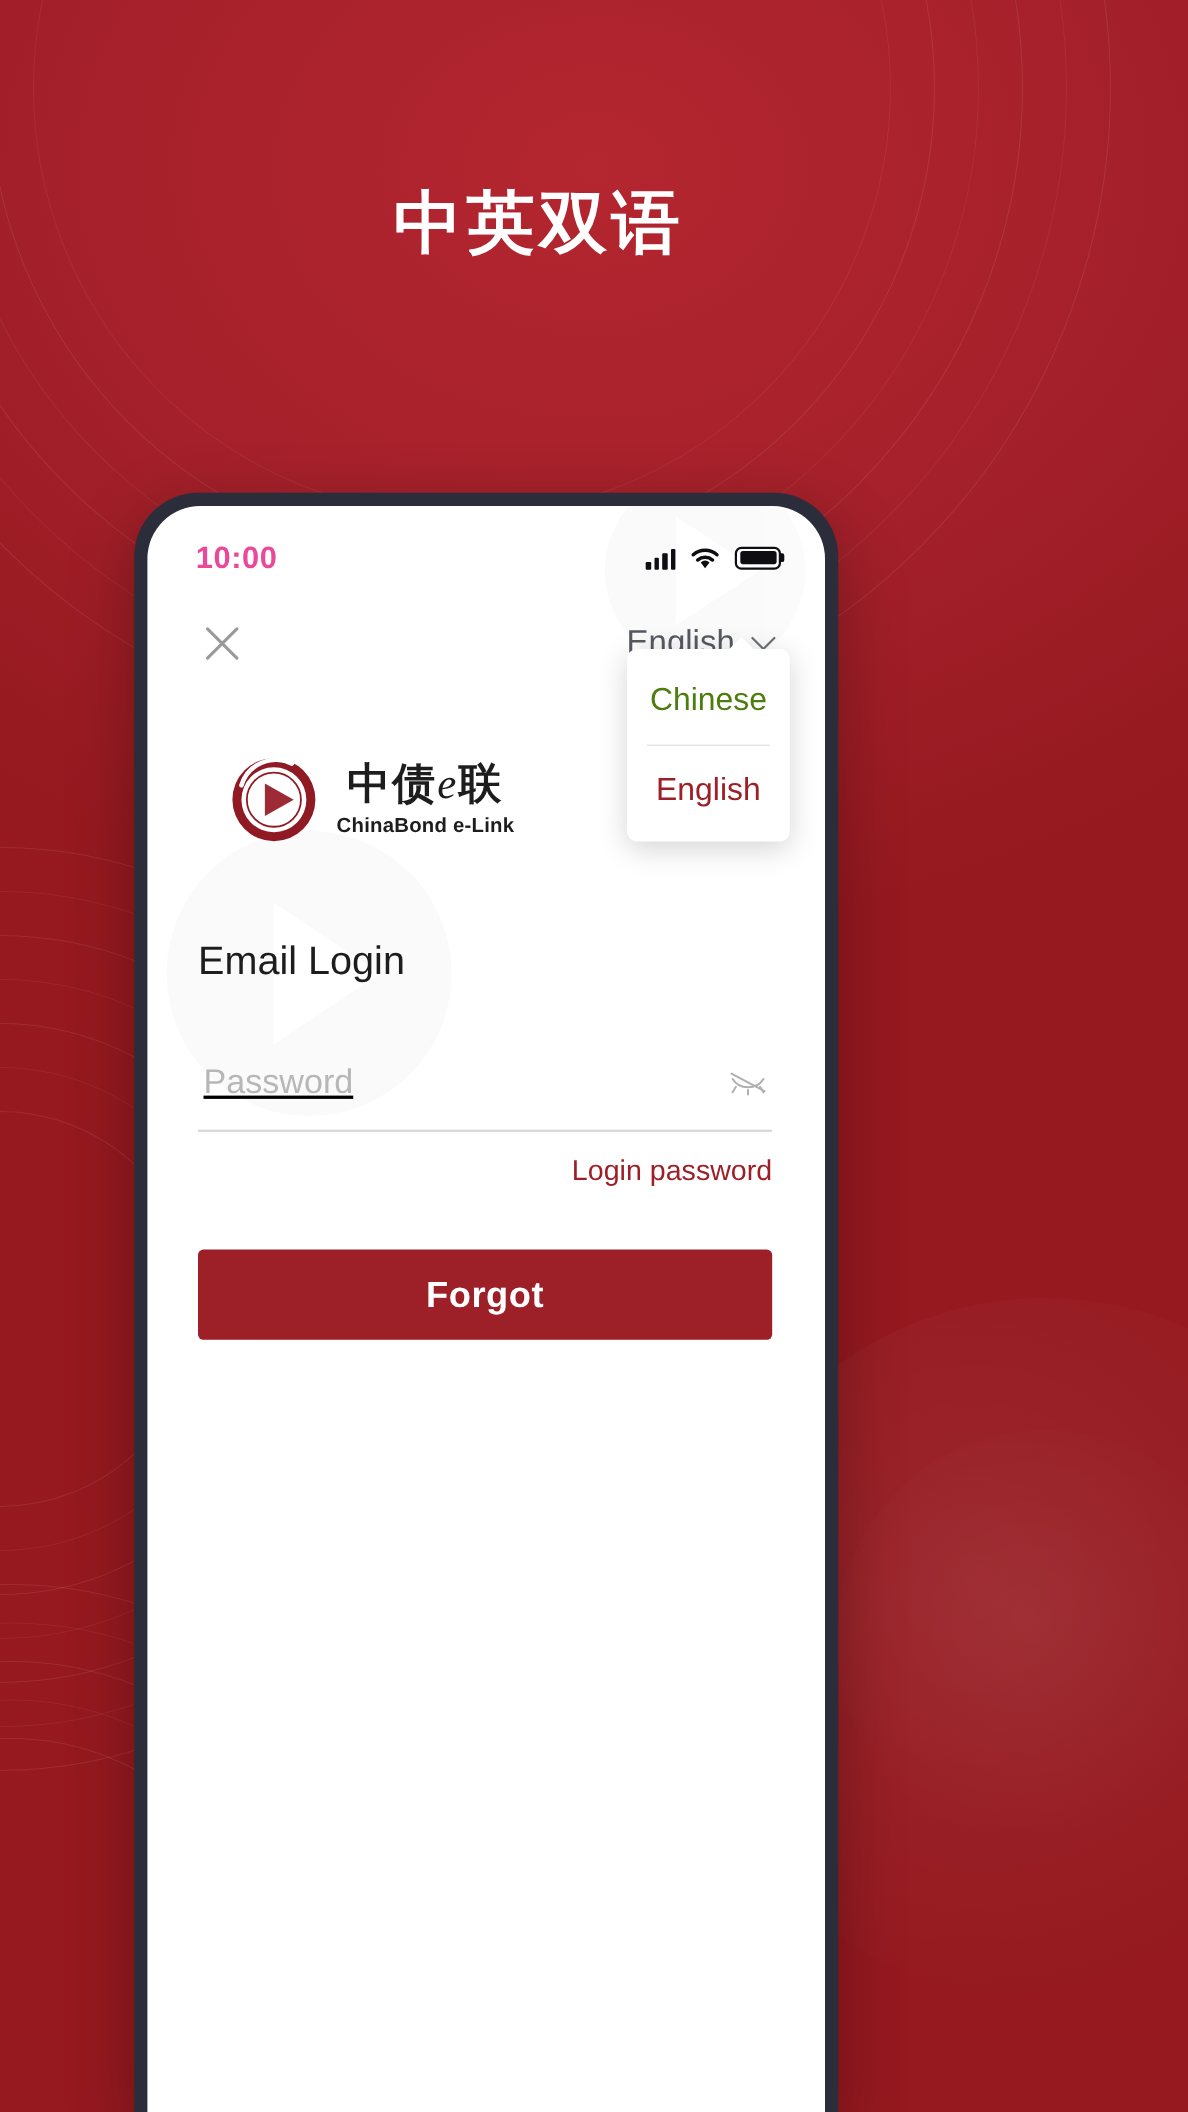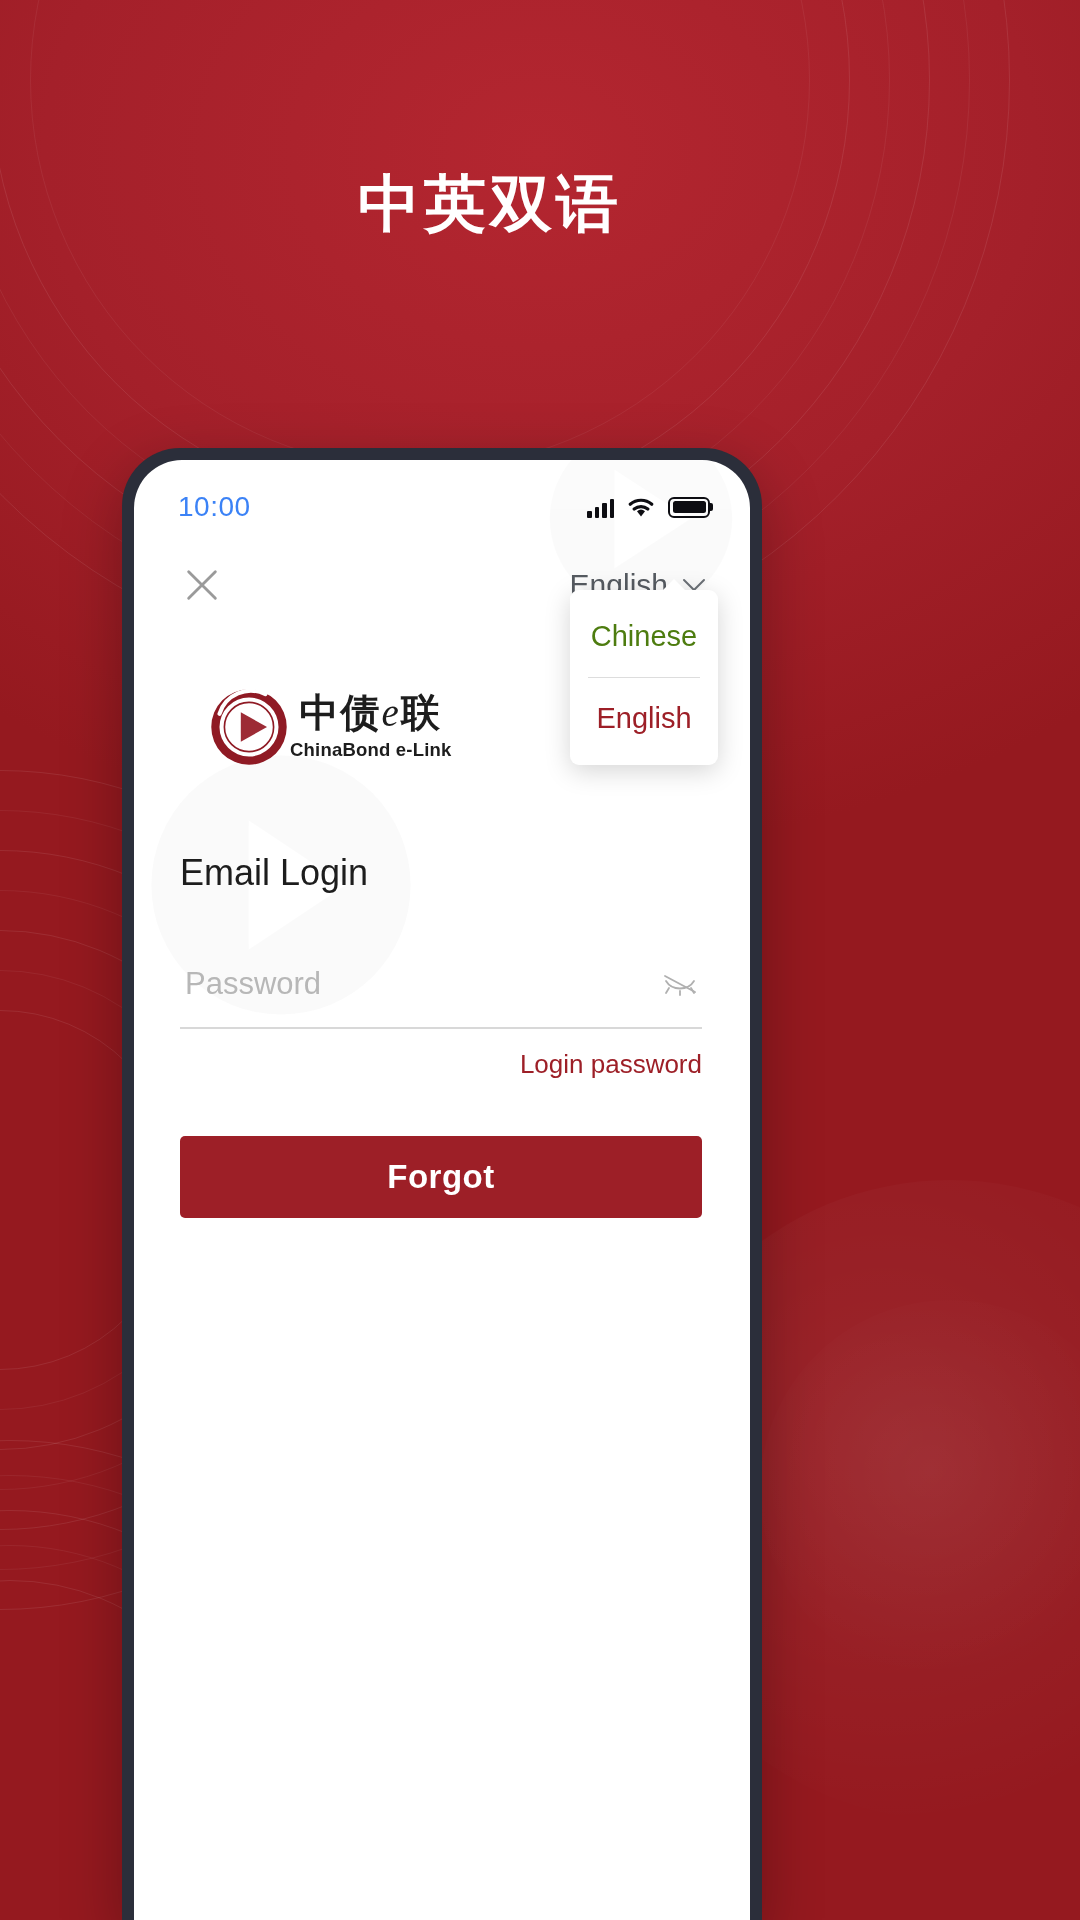--- a/index.html
+++ b/index.html
@@ -93,21 +93,21 @@
     width:190px; height:190px; opacity:0.5; pointer-events:none;
   }
 
   
   #statusbar {
     position:relative; height:76px;
     display:flex; align-items:center; justify-content:space-between;
     padding:18px 40px 0 44px;
     z-index:4;
   }
-  #clock { font-size:28px; font-weight:400; color:#3b82f6; letter-spacing:0.5px; }
+  #clock { font-size:28px; font-weight:700; color:#ec4899; letter-spacing:0.5px; }
   #statusicons { display:flex; align-items:flex-end; gap:13px; }
   .bars { display:flex; align-items:flex-end; gap:3px; height:21px; }
   .bars i { display:block; width:4.5px; background:#0d0d12; border-radius:1px; }
   .bars i:nth-child(1){height:7px;}
   .bars i:nth-child(2){height:11px;}
   .bars i:nth-child(3){height:15px;}
   .bars i:nth-child(4){height:19px;}
   .battery {
     width:42px; height:21px; border:2.5px solid #0d0d12; border-radius:6px;
     position:relative; display:flex; align-items:center; padding:2.5px;
@@ -148,21 +148,21 @@
   .langOpt {
     text-align:center; font-size:29px; padding:24px 0; cursor:pointer;
   }
   .langOpt.inactive { color:#4d7c0f; }
   .langOpt.active { color:#9d1f27; }
   #langDiv { height:1px; background:#ddd; margin:0 18px; }
 
   
   #logoRow {
     position:relative; z-index:6;
-    display:flex; align-items:center; gap:0;
+    display:flex; align-items:center; gap:16px;
     padding:76px 0 0 74px;
   }
   #logoMark { width:82px; height:82px; flex:none; }
   #logoText { display:flex; flex-direction:column; align-items:center; }
   #logoCn {
     font-family:"Liberation Serif", serif;
     font-size:39px; font-weight:bold; color:#1d1d1d; letter-spacing:2px;
     line-height:1.05;
   }
   #logoCn em { font-style:italic; font-family:"Liberation Serif",serif; font-weight:normal; }
@@ -176,21 +176,21 @@
 
   .field { position:relative; margin-top:0; }
   #emailField { margin-top:88px; }
   .fieldInner { display:flex; align-items:center; }
   .caret {
     width:3px; height:36px; background:#9d1f27; margin-right:2px; flex:none;
   }
   .ph { font-size:31px; color:#b7b7b7; }
   .underline { height:2px; background:#9d1f27; margin-top:25px; }
   .underline.gray { height:1.5px; background:#d8d8d8; }
-  #pwField { margin-top:72px; }
+  #pwField { margin-top:72px;text-decoration:underline; }
   #pwField .fieldInner { justify-content:space-between; padding-left:5px; }
   #eyeIcon { width:36px; height:26px; cursor:pointer; margin-right:4px; }
 
   #forgotRow { display:flex; justify-content:flex-end; margin-top:20px; }
   #forgot { font-size:26px; color:#9d1f27; cursor:pointer; }
 
   #loginBtn {
     margin-top:56px; height:82px; width:100%;
     background:#9d1f27; border:none; border-radius:5px;
     color:#fff; font-size:33px; font-weight:bold;

